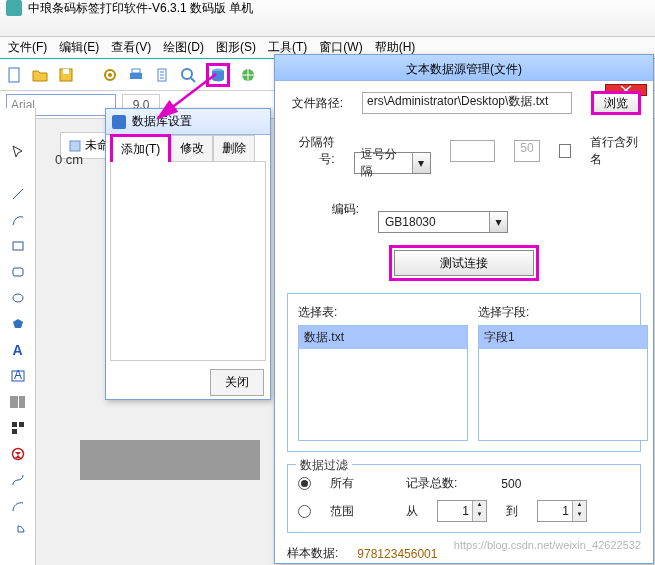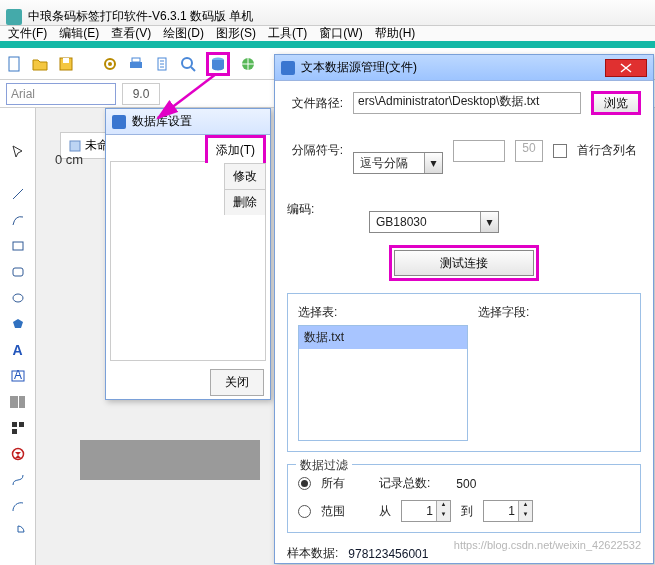--- a/index.html
+++ b/index.html
@@ -1,45 +1,45 @@
 <!DOCTYPE html>
 <html><head>
 <meta charset="utf-8">
 <style>
   * { box-sizing: border-box; margin: 0; padding: 0; font-family: "Microsoft YaHei", sans-serif; font-size: 12px; }
   body { width: 655px; height: 565px; background: #f0f0f0; overflow: hidden; position: relative; }
-  .titlebar { height: 26px; background: linear-gradient(#fdfdfd,#f0f0f0); display:flex; align-items:flex-end; padding:0 6px; gap:6px; border-bottom:1px solid #ccc;}
+  .titlebar { height: 37px; background: linear-gradient(#fdfdfd,#f0f0f0); display:flex; align-items:flex-start; padding:0 6px; gap:6px; border-bottom:1px solid #ccc;}
   .app-icon { width:16px; height:16px; background:#4aa; border-radius:2px;}
-  .menubar { height:22px; background:#fafafa; display:flex; align-items:center; gap:4px; padding:0 4px; border-bottom:7px solid #14b8a6;}
+  .menubar { height:22px; background:#fafafa; display:flex; align-items:center; gap:4px; padding:0 4px; border-bottom:1px solid #14b8a6;}
   .menubar span { padding:0 4px; cursor:default;}
   .toolbar { height:32px; background:#fff; display:flex; align-items:center; gap:10px; padding:0 6px; border-bottom:1px solid #d0d0d0;}
   .db-icon-wrap { width:24px; height:24px; display:flex; align-items:center; justify-content:center; border:3px solid #e100c6; }
   .tbicon { width:16px; height:16px;}
   .fontbar { height:28px; background:#fff; display:flex; align-items:center; gap:6px; padding:0 6px; border-bottom:1px solid #d0d0d0;}
   .fontbox { width:110px; height:22px; border:1px solid #8aa0d9; display:flex; align-items:center; padding:0 4px; color:#888;}
   .numbox { width:38px; height:22px; border:1px solid #ccc; display:flex; align-items:center; justify-content:center; color:#555;}
   .sidetools { position:absolute; left:0; top:108px; width:36px; bottom:0; background:#fff; border-right:1px solid #ccc; display:flex; flex-direction:column; gap:6px; padding-top:34px; align-items:center;}
   .sidetools .t { width:20px; height:20px; display:flex; align-items:center; justify-content:center;}
   .tab-chip { position:absolute; left:60px; top:132px; padding:4px 8px; background:#fff; border:1px solid #ccc; display:flex; align-items:center; gap:4px;}
   .ruler-label { position:absolute; left:55px; top:152px; font-size:13px; color:#333;}
   .canvas-dark { position:absolute; left:80px; top:440px; width:180px; height:40px; background:#9a9a9a;}
   .dialog { position:absolute; background:#fff; border:1px solid #7aa0d8; box-shadow:2px 2px 6px rgba(0,0,0,.25);}
   .dlg-title { height:26px; background:linear-gradient(#eaf2ff,#d7e6ff); display:flex; align-items:center; gap:6px; padding:0 6px; border-bottom:1px solid #9bb4e0;}
   .dlg-icon { width:14px; height:14px; background:#3a76d0; border-radius:2px; display:inline-block;}
   .db-dialog { left:105px; top:108px; width:166px; height:292px;}
-  .db-tabs { height:26px; display:flex; align-items:flex-end; padding:0 4px;flex-direction:column;}
+  .db-tabs { height:26px; display:flex; align-items:center; padding:0 4px;}
   .db-tab { padding:4px 8px; border:1px solid #ccc; border-bottom:none; background:#f4f4f4;}
   .db-tab.active { background:#fff; border:3px solid #e100c6; border-bottom:none;}
   .db-body { border:1px solid #ccc; margin:0 4px; height:200px; background:#fff;}
   .db-close { margin:8px 6px 0 0; float:right; padding:4px 14px; border:1px solid #aaa; background:#f4f4f4;}
   .ds-dialog { left:274px; top:54px; width:380px; height:510px;}
-  .ds-dialog .dlg-title { background:linear-gradient(#bcd8ff,#9dc4ff);}
+  .ds-dialog .dlg-title { background:linear-gradient(#bcd8ff,#9dc4ff);flex-direction:column;}
   .close-x { margin-left:auto; width:42px; height:18px; background:#e03030; color:#fff; display:flex; align-items:center; justify-content:center; border:1px solid #a01010;}
   .ds-body { padding:10px 12px; display:flex; flex-direction:column; gap:12px; color:#222;}
-  .row { display:flex; align-items:center; gap:10px;}
+  .row { display:flex; align-items:center; gap:19px;}
   .label-right { width:56px; text-align:right;}
   .txtinput { height:22px; border:1px solid #aaa; padding:0 4px; background:#fff; display:flex; }
   .btn { height:24px; padding:0 10px; border:1px solid #888; background:linear-gradient(#fdfdfd,#e6e6e6); display:inline-flex; align-items:center; justify-content:center;}
   .btn.hl { border:3px solid #e100c6;}
   .dropdown { height:22px; border:1px solid #888; background:#fff; display:flex; align-items:center;margin-top:25px;}
   .dropdown .dd-val { flex:1; padding:0 6px;}
   .dropdown .dd-arr { width:18px; height:100%; background:linear-gradient(#fefefe,#dcdcdc); border-left:1px solid #999; display:flex; align-items:center; justify-content:center;}
   .smallbox { width:52px;}
   .chk { width:14px; height:14px; border:1px solid #777; background:#fff;}
   .group { border:1px solid #9dc0e6; padding:10px; position:relative;}
@@ -47,21 +47,21 @@
   .listbox { border:1px solid #9dc0e6; background:#fff; height:116px; width:170px;}
   .listbox .selrow { background:#a8c5ff; padding:3px 5px;}
   .hl-box { border:3px solid #e100c6;}
   .test-btn { width:140px; height:26px; }
   .radio { width:13px; height:13px; border:1px solid #555; border-radius:50%; display:inline-flex; align-items:center; justify-content:center; background:#fff;}
   .radio.checked::after { content:""; width:7px; height:7px; background:#333; border-radius:50%;}
   .spin { width:50px; height:22px; border:1px solid #999; display:flex;}
   .spin .v { flex:1; display:flex; align-items:center; justify-content:flex-end; padding-right:3px;}
   .spin .arrs { width:14px; border-left:1px solid #aaa; display:flex; flex-direction:column;}
   .spin .arrs div { flex:1; font-size:6px; text-align:center; background:#eee;}
-  .sample-val { color:#0f172a;}
+  .sample-val { color:#a16207;}
   .arrow-line { position:absolute; pointer-events:none;}
   .watermark { position:absolute; right:14px; bottom:14px; color:#b7b7b7; font-size:11px;}
 </style>
 </head>
 <body>
 
 <div class="titlebar">
   <span class="app-icon"></span>
   <span>中琅条码标签打印软件-V6.3.1 数码版 单机</span>
 </div>
@@ -256,21 +256,21 @@
       </div>
       <div class="txtinput smallbox"></div>
       <div class="txtinput" style="width:28px;color:#aaa;justify-content:center">
           <span>50</span>
         </div>
       <span class="chk"></span>
       <span>首行含列名</span>
     </div>
 
     <div class="row">
-      <span style="width:72px;text-align:left">编码:</span>
+      <span style="width:72px;text-align:right">编码:</span>
       <div class="dropdown" style="width:130px">
         <span class="dd-val">GB18030</span>
         <span class="dd-arr">▾</span>
       </div>
     </div>
 
     <div class="row" style="justify-content:center">
       <div class="hl-box" style="padding:2px">
         <button class="btn test-btn">测试连接</button>
       </div>
@@ -278,20 +278,23 @@
 
     <div class="group" style="display:flex;gap:10px">
       <div style="flex:1">
         <div style="margin-bottom:4px">选择表:</div>
         <div class="listbox">
           <div class="selrow">数据.txt</div>
         </div>
       </div>
       <div style="flex:1">
         <div style="margin-bottom:4px">选择字段:</div>
+        <div class="listbox">
+          <div class="selrow">字段1</div>
+        </div>
       </div>
     </div>
 
     <div class="group">
       <span class="legend">数据过滤</span>
       <div class="row" style="margin-bottom:8px">
         <span class="radio checked"></span>
         <span>所有</span>
         <span style="width:14px"></span>
         <span>记录总数:</span>

